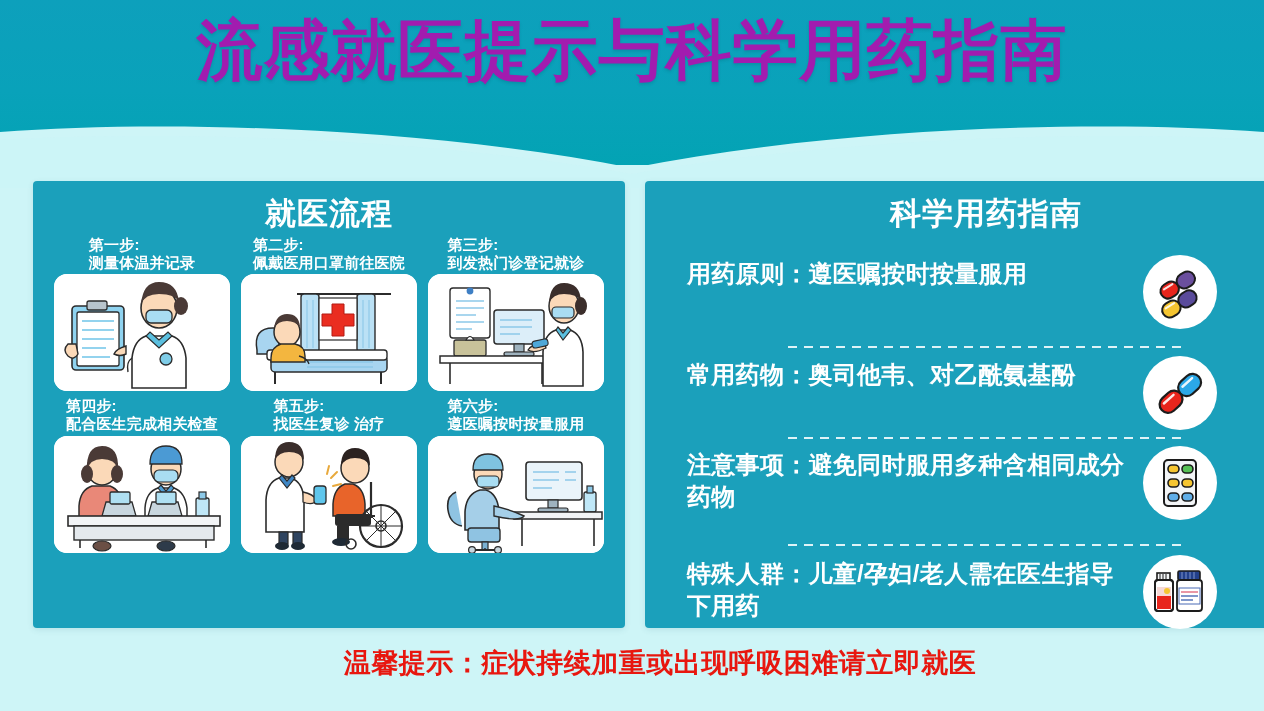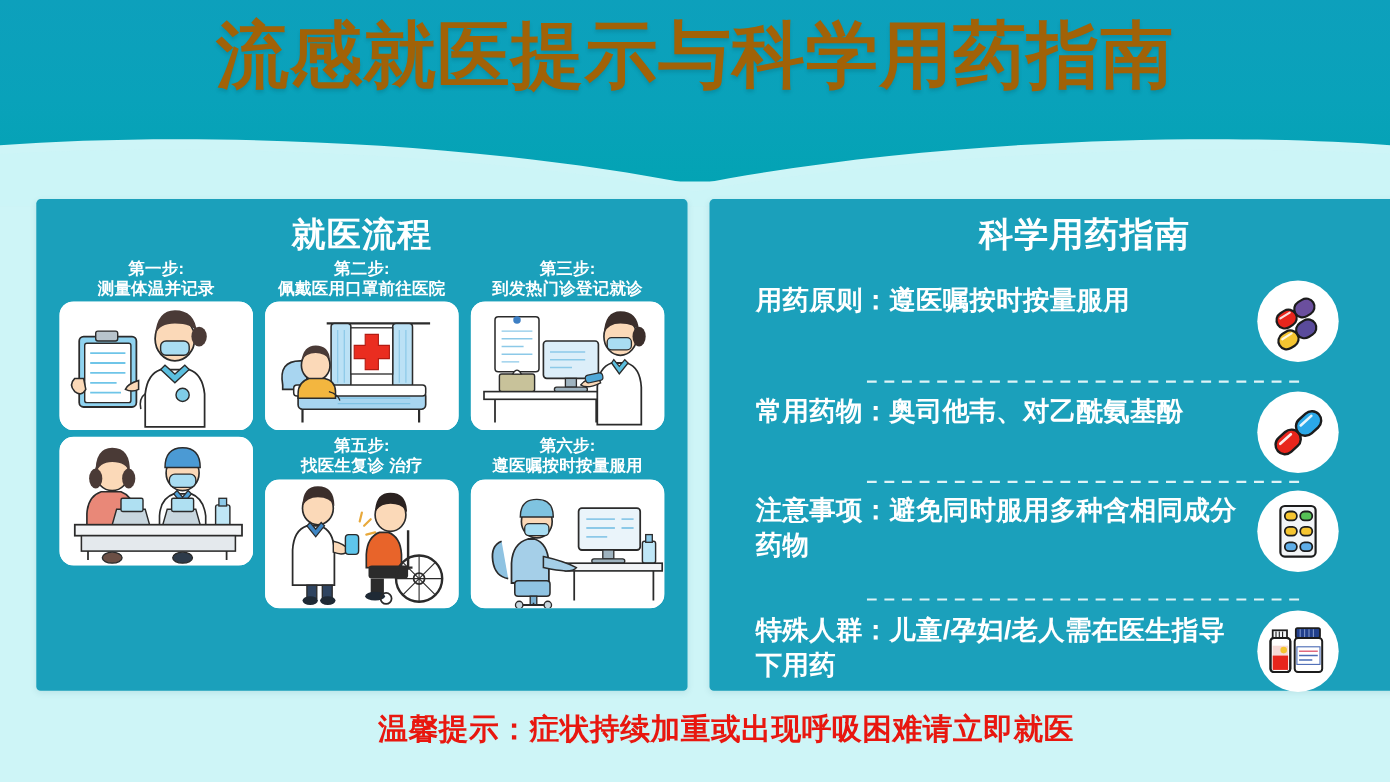--- a/index.html
+++ b/index.html
@@ -23,21 +23,21 @@
   }
   .wave-svg {
     position: absolute; top: 118px; left: 0;
     width: 1264px; height: 70px;
     display: block;
   }
   .poster-title {
     position: absolute; top: 17px; left: 0;
     width: 1264px;
     text-align: center;
-    color: #a16207;
+    color: #a21caf;
     font-size: 66px;
     font-weight: bold;
     letter-spacing: 1px;
     line-height: 1.0;
     text-shadow: 0 2px 3px rgba(0,70,85,0.18);
     white-space: nowrap;
   }
 
   
   .panel {
@@ -67,21 +67,20 @@
     width: 552px;
     display: grid;
     grid-template-columns: repeat(3, 1fr);
     grid-template-rows: auto auto;
     column-gap: 9px;
     row-gap: 6px;
   }
   .step { display: flex; flex-direction: column; align-items: center; }
   .step-caption {
     color: #FFFFFF;
-    text-align: center;
     font-weight: bold;
     font-size: 15px;
     line-height: 1.18;
     letter-spacing: 0.2px;
     white-space: nowrap;
     margin-bottom: 3px;
   }
   .step-caption .step-num { display: block; }
   .step-card {
     width: 176px; height: 117px;
@@ -299,20 +298,24 @@
             <path d="M121,29 q1,-20 15,-20 q16,0 17,18 q-4,-7 -17,-7 q-11,0 -15,9 z" fill="#3B2E2B"></path>
             <ellipse cx="153" cy="32" rx="6" ry="9" fill="#3B2E2B"></ellipse>
             <rect x="124" y="33" width="22" height="11" rx="4" fill="#A9DDF2" stroke="#2B2B2B" stroke-width="1.2"></rect>
             <path d="M116,68 q-12,2 -16,8 q6,4 18,-2 z" fill="#FBD9B8" stroke="#2B2B2B" stroke-width="1.3"></path>
             <rect x="104" y="66" width="16" height="7" rx="3" transform="rotate(-12 112 69)" fill="#4FA8D8" stroke="#2B2B2B" stroke-width="1.1"></rect>
           </svg>
         </div>
       </div>
 
       <div class="step">
+        <div class="step-caption">
+          <span class="step-num">第四步:</span>
+          <span class="step-desc">配合医生完成相关检查</span>
+        </div>
         <div class="step-card">
           <svg viewBox="0 0 176 117">
             <rect width="176" height="117" fill="#FFFFFF"></rect>
 
             <ellipse cx="48" cy="33" rx="15" ry="16" fill="#FBD9B8" stroke="#2B2B2B" stroke-width="1.5"></ellipse>
             <path d="M33,34 q-1,-24 15,-24 q17,0 16,23 q-3,-10 -16,-10 q-12,0 -15,11 z" fill="#4A3A36"></path>
             <ellipse cx="33" cy="38" rx="6" ry="9" fill="#4A3A36"></ellipse>
             <ellipse cx="63" cy="38" rx="6" ry="9" fill="#4A3A36"></ellipse>
             <path d="M38,50 q-12,4 -13,20 l0,12 l44,0 l0,-12 q-2,-16 -13,-20 z" fill="#E98878" stroke="#2B2B2B" stroke-width="1.5"></path>
 

